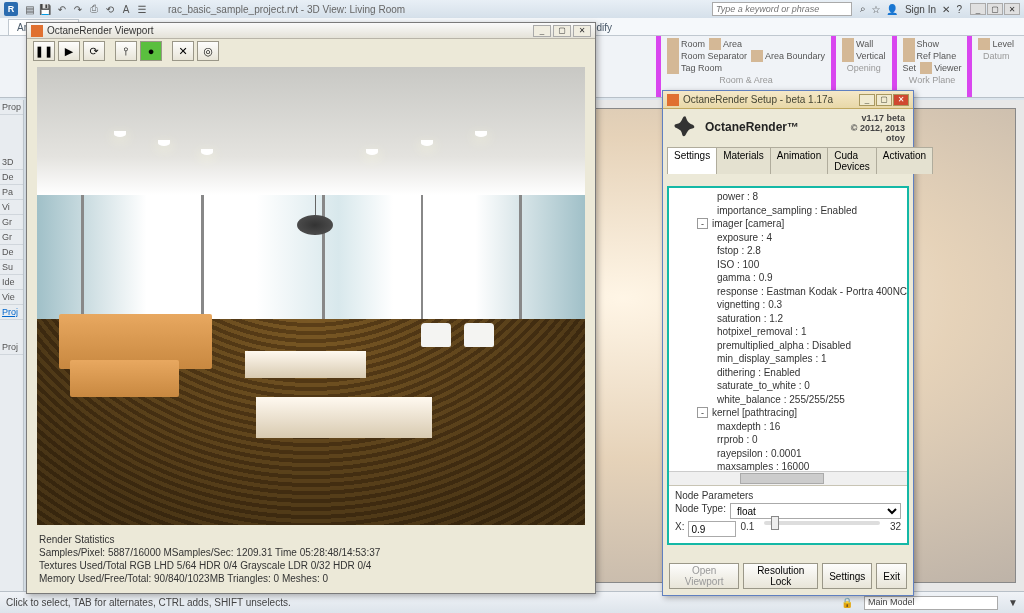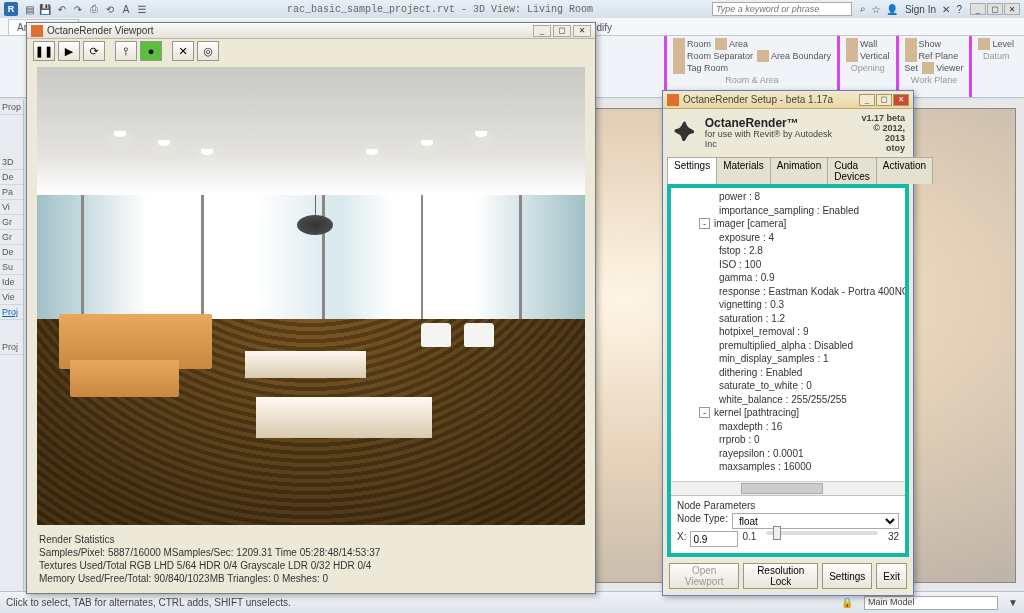--- a/index.html
+++ b/index.html
@@ -4,33 +4,33 @@
 <style>
 * { box-sizing: border-box; margin: 0; padding: 0; font-family: "Segoe UI", Tahoma, sans-serif; }
 body { width: 1024px; height: 613px; overflow: hidden; background: #ccc; position: relative; font-size: 11px; }
 
 
 .main-window { position: absolute; inset: 0; background: #dce5ed; }
 .title-bar { height: 18px; background: linear-gradient(#e8eff6,#d5e0ea); display: flex; align-items: center; padding: 0 4px; font-size: 10px; color: #333; }
 .title-bar .app-icon { width: 14px; height: 14px; background: #2b6cb0; border-radius: 2px; display: inline-flex; align-items: center; justify-content: center; color: #fff; font-weight: bold; font-size: 9px; margin-right: 6px; }
 .title-bar .qat { display: flex; gap: 4px; margin-right: 20px; }
 .title-bar .qat span { width: 12px; height: 12px; display: inline-flex; align-items: center; justify-content: center; color: #555; font-size: 10px; }
-.title-bar .doc-title { flex: 1; text-align: center; color: #666; font-family: Liberation Mono, monospace; }
+.title-bar .doc-title { flex: 1; text-align: left; color: #666; }
 .title-bar .search-box { width: 140px; height: 14px; background: #fff; border: 1px solid #aaa; font-size: 9px; color: #999; font-style: italic; padding-left: 3px; }
 .title-bar .right-icons { display: flex; gap: 6px; align-items: center; margin-left: 8px; }
 .title-bar .right-icons span { font-size: 10px; color: #444; }
 .win-controls { display: flex; gap: 1px; margin-left: 8px; }
 .win-controls span { width: 16px; height: 12px; background: #e0e0e0; border: 1px solid #aaa; display: flex; align-items: center; justify-content: center; font-size: 8px; }
 
 .ribbon-tabs { height: 18px; background: #f5f8fb; border-bottom: 1px solid #c0c8d0; display: flex; align-items: end; padding-left: 8px; font-size: 10px; color: #4a5a6a; }
 .ribbon-tabs span { padding: 2px 8px; cursor: default; }
 .ribbon-tabs span.active { background: #fff; border: 1px solid #c0c8d0; border-bottom: none; }
 
 .ribbon-panel { height: 62px; background: #f0f3f7; border-bottom: 1px solid #b8c0c8; position: relative; display: flex; justify-content: flex-end; padding-right: 4px; }
-.ribbon-group { border-left: 3px solid #d946ef; padding: 2px 6px; display: flex; flex-direction: column; font-size: 9px; color: #555; }
+.ribbon-group { border-left: 5px solid #d946ef; padding: 2px 6px; display: flex; flex-direction: column; font-size: 9px; color: #555; }
 .ribbon-group .items { display: flex; gap: 4px; flex-wrap: wrap; }
 .ribbon-group .item { display: flex; align-items: center; gap: 2px; }
 .ribbon-group .ico { width: 12px; height: 12px; background: #d4b896; display: inline-block; }
 .ribbon-group .label { font-size: 9px; color: #999; text-align: center; padding-top: 1px; }
 
 .left-panels { position: absolute; left: 0; top: 100px; bottom: 22px; width: 24px; background: #e8ecf0; border-right: 1px solid #c0c8d0; }
 .panel-tab { writing-mode: horizontal-tb; font-size: 9px; padding: 2px; color: #555; border-bottom: 1px solid #d0d6dc; }
 
 .view-area { position: absolute; left: 26px; right: 0; top: 100px; bottom: 22px; background: #e8e8e8; }
 .mdi-view { position: absolute; inset: 8px; background: #fff; border: 1px solid #888; }
@@ -102,21 +102,21 @@
 .setup-brand .logo { width: 28px; height: 28px; }
 .setup-brand .logo svg { width: 100%; height: 100%; }
 .setup-brand .txt { font-size: 9px; color: #444; line-height: 1.1; }
 .setup-brand .txt b { font-size: 12px; color: #222; }
 .setup-brand .ver { margin-left: auto; text-align: right; font-size: 9px; color: #444; }
 
 .setup-tabs { display: flex; padding: 0 4px; font-size: 10px; }
 .setup-tabs span { padding: 2px 6px; border: 1px solid #b0ac9c; background: #e4e1d0; border-bottom: none; margin-right: -1px; cursor: pointer; }
 .setup-tabs span.active { background: #fff; position: relative; z-index: 1; }
 
-.setup-body { flex: 1; margin: 0 4px; border: 4px solid #14b8a6; background: #fff; display: flex; flex-direction: column; overflow: hidden; }
+.setup-body { flex: 1; margin: 12px 4px; border: 2px solid #14b8a6; background: #fff; display: flex; flex-direction: column; overflow: hidden; }
 .tree { flex: 1; overflow: auto; font-size: 10px; padding: 2px 4px; color: #333; line-height: 1.35; white-space: nowrap; }
 .tree .row { display: flex; align-items: center; }
 .tree .ind1 { padding-left: 24px; }
 .tree .ind2 { padding-left: 44px; }
 .tree .exp { width: 11px; height: 11px; border: 1px solid #999; display: inline-flex; align-items: center; justify-content: center; font-size: 9px; margin-right: 4px; }
 .tree-scroll-h { height: 14px; background: #f0f0f0; border-top: 1px solid #ccc; position: relative; }
 .tree-scroll-h .th { position: absolute; left: 30%; width: 35%; top: 1px; bottom: 1px; background: #ccc; border: 1px solid #aaa; }
 
 .node-params { border-top: 1px solid #c8c4b4; padding: 4px 6px; font-size: 10px; color: #333; }
 .node-params .row { display: flex; align-items: flex-start; gap: 4px; margin: 2px 0; }
@@ -360,21 +360,20 @@
   <div class="setup-brand">
     <span class="logo">
       <svg viewBox="0 0 24 24">
           <g fill="#333">
             <path d="M12 2c1 0 1 3 3 5s5 2 5 4-3 1-5 3-2 5-4 5-1-3-3-5-5-2-5-4 3-1 5-3 2-5 4-5z"></path>
           </g>
         </svg>
     </span>
     <div class="txt">
       <b>OctaneRender™</b><br>
-      <span>for use with Revit® by Autodesk Inc</span>
     </div>
     <div class="ver">
       <b>v1.17 beta</b><br>
       <b>© 2012, 2013</b><br>
       <span style="font-weight:bold">otoy</span>
     </div>
   </div>
   <div class="setup-tabs">
     <span class="active">Settings</span>
     <span>Materials</span>
@@ -409,21 +408,21 @@
         <div class="row ind2">
           <span>response : Eastman Kodak - Portra 400NCCD</span>
         </div>
         <div class="row ind2">
           <span>vignetting : 0.3</span>
         </div>
         <div class="row ind2">
           <span>saturation : 1.2</span>
         </div>
         <div class="row ind2">
-          <span>hotpixel_removal : 9</span>
+          <span>hotpixel_removal : 1</span>
         </div>
         <div class="row ind2">
           <span>premultiplied_alpha : Disabled</span>
         </div>
         <div class="row ind2">
           <span>min_display_samples : 1</span>
         </div>
         <div class="row ind2">
           <span>dithering : Enabled</span>
         </div>

